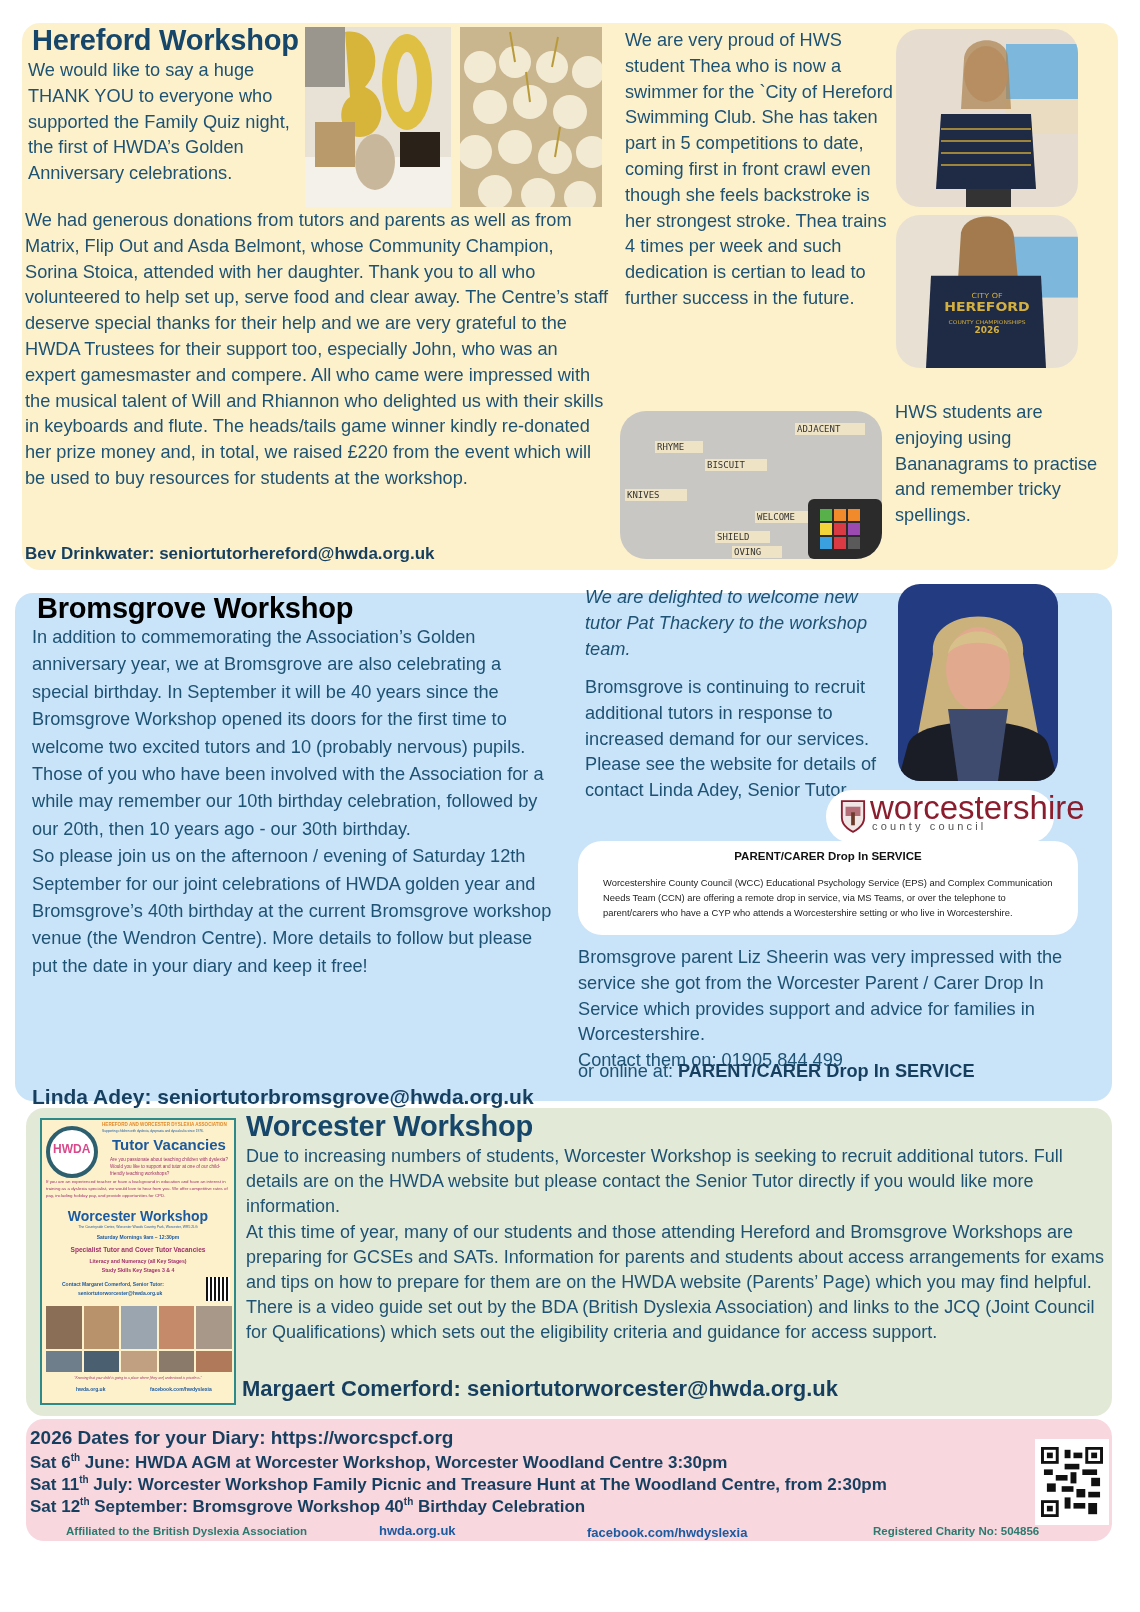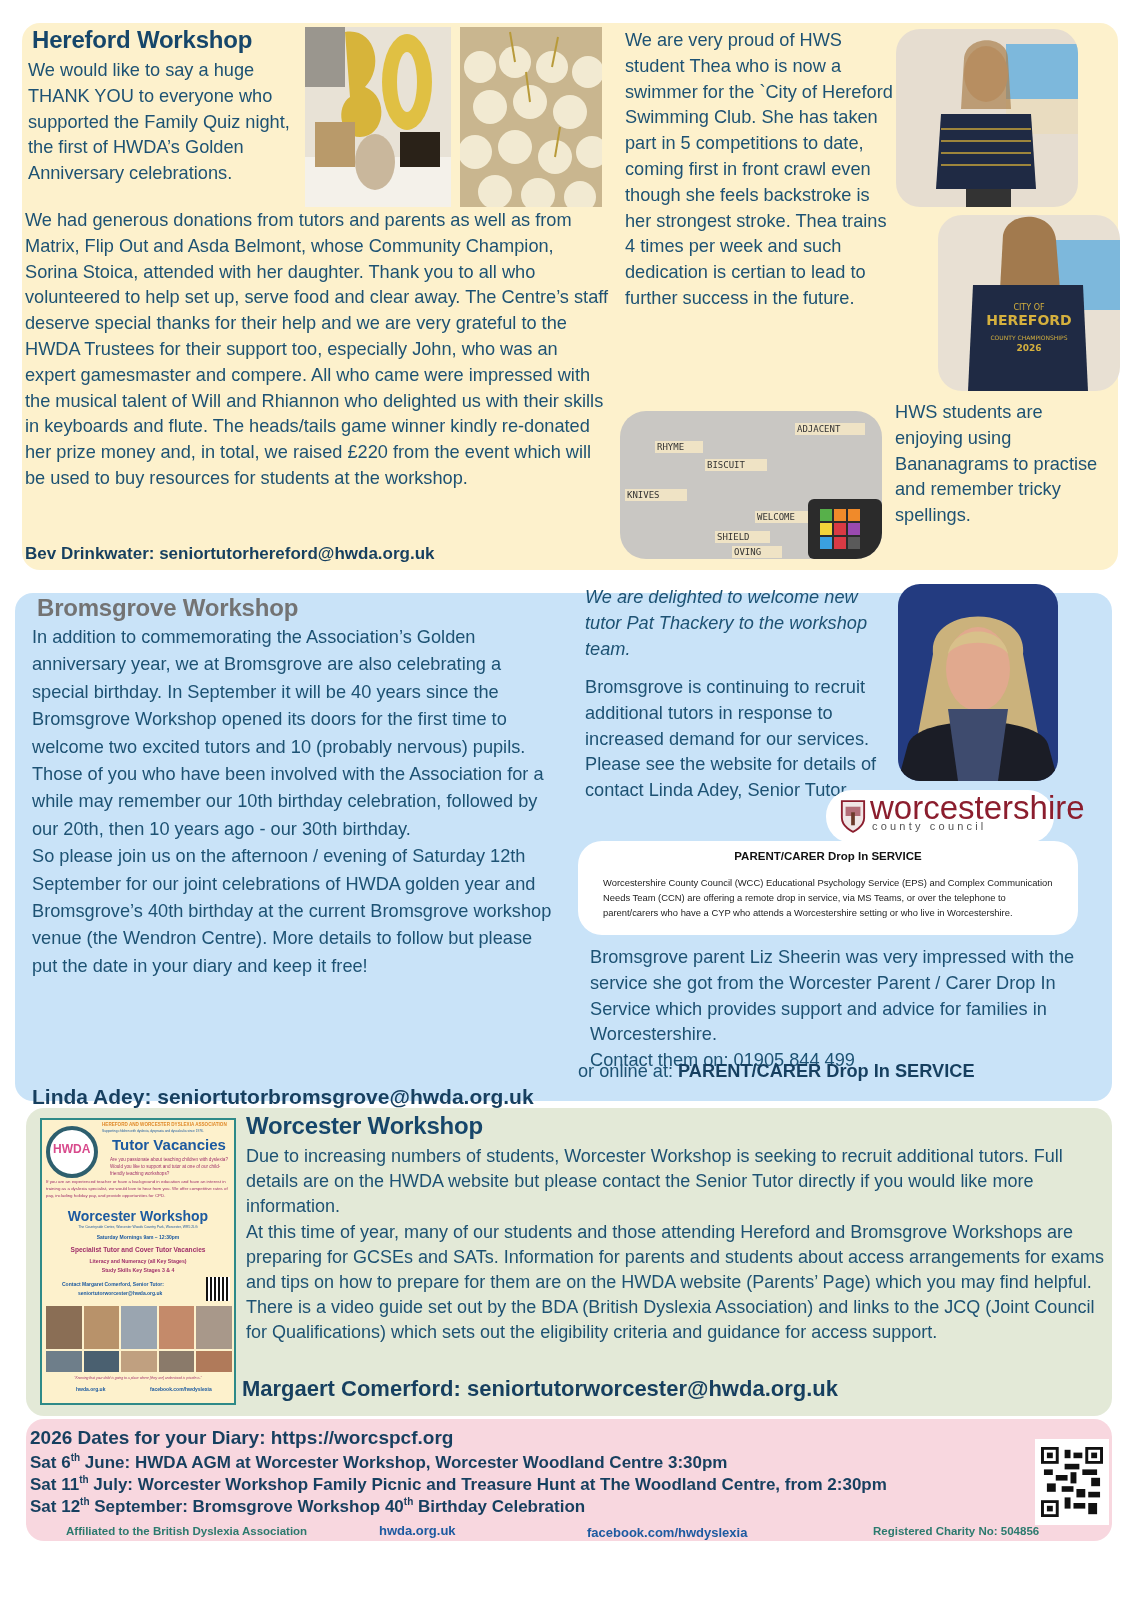--- a/index.html
+++ b/index.html
@@ -1,41 +1,41 @@
 <!DOCTYPE html>
 <html><head>
 <meta charset="utf-8">
 <style>
   * { box-sizing: border-box; margin: 0; padding: 0; }
   html, body { width: 1140px; height: 1612px; background: #ffffff; overflow: hidden; }
   body { position: relative; font-family: "Liberation Sans", "DejaVu Sans", sans-serif; color: #1d4e6e; }
   .panel { position: absolute; border-radius: 18px; }
   .txt { color: #1d5273; font-size: 18.2px; line-height: 25.8px; }
-  .h2 { font-weight: bold; color: #16466a; font-size: 24px; line-height: 30px; letter-spacing: -0.2px; }
+  .h2 { font-weight: bold; color: #16466a; font-size: 29px; line-height: 30px; letter-spacing: -0.2px; }
   .bold { font-weight: bold; color: #163f5f; }
   .photo { position: absolute; overflow: hidden; }
   .photo svg { display: block; width: 100%; height: 100%; }
 
   
   #hereford { left: 22px; top: 23px; width: 1096px; height: 547px; background: #fdf1cc; }
   #hereford-title { position: absolute; left: 10px; top: 2px; }
   #hereford-intro { position: absolute; left: 6px; top: 35px; width: 280px; }
   #hereford-body { position: absolute; left: 3px; top: 185px; width: 586px; }
   #hereford-contact { position: absolute; left: 3px; top: 521px; font-size: 17px; }
   #thea-text { position: absolute; left: 603px; top: 5px; width: 270px; }
   #bananagrams-text { position: absolute; left: 873px; top: 377px; width: 205px; }
 
   
   #bromsgrove { left: 15px; top: 593px; width: 1097px; height: 508px; background: #c9e3f8; }
-  #bromsgrove-title { position: absolute; left: 22px; top: 0px; color: #737373; }
+  #bromsgrove-title { position: absolute; left: 22px; top: 0px; color: #000000; }
   #bromsgrove-body { position: absolute; left: 17px; top: 31px; width: 520px; font-size: 18.2px; line-height: 27.4px; }
   #bromsgrove-contact { position: absolute; left: 17px; top: 470px; font-size: 21px; margin-top: 22px; }
   #welcome-text { position: absolute; left: 570px; top: -8px; width: 300px; font-style: italic; }
   #recruit-text { position: absolute; left: 570px; top: 82px; width: 300px; }
-  #liz-text { position: absolute; left: 563px; top: 352px; width: 530px; margin-left: 12px; }
+  #liz-text { position: absolute; left: 563px; top: 352px; width: 530px; }
   #online-line { position: absolute; left: 563px; top: 466px; }
   #wcc-logo { position: absolute; left: 811px; top: 197px; width: 228px; height: 53px; background: #fff; border-radius: 26px; }
   #dropin-box { position: absolute; left: 563px; top: 248px; width: 500px; height: 94px; background: #fff; border-radius: 24px; }
   #dropin-title { position: absolute; top: 9px; left: 0; width: 100%; text-align: center; font-weight: bold; font-size: 11.5px; color: #111; }
   #dropin-body { position: absolute; top: 34px; left: 25px; width: 460px; font-size: 9.4px; line-height: 15px; color: #222; }
 
   
   #worcester { left: 26px; top: 1108px; width: 1086px; height: 308px; background: #e3e9d7; }
   #worcester-title { position: absolute; left: 220px; top: 3px; }
   #worcester-body { position: absolute; left: 220px; top: 36px; width: 860px; font-size: 18px; line-height: 25.2px; }
@@ -114,21 +114,21 @@
       <path d="M45 85 L135 85 L140 160 L40 160 Z" fill="#1f2a44"></path>
       <g stroke="#c9a53a" stroke-width="1.5">
         <line x1="45" y1="100" x2="135" y2="100"></line>
           <line x1="45" y1="112" x2="135" y2="112"></line>
           <line x1="45" y1="124" x2="135" y2="124"></line>
           <line x1="45" y1="136" x2="135" y2="136"></line>
       </g>
       <rect x="70" y="160" width="45" height="18" fill="#333"></rect>
     </svg>
   </div>
-  <div class="photo" style="left:874px;top:192px;width:182px;height:176px;border-radius:24px;margin-left:42px;">
+  <div class="photo" style="left:874px;top:192px;width:182px;height:153px;border-radius:24px;">
     <svg viewBox="0 0 182 176" preserveAspectRatio="none">
       <rect width="182" height="176" fill="#e8e0d3"></rect>
       <rect x="110" y="25" width="72" height="70" fill="#7db8dc"></rect>
       <path d="M65 20 C70 -5 115 -5 118 25 L122 75 L62 75 Z" fill="#a27a4e"></path>
       <path d="M35 70 L145 70 L150 176 L30 176 Z" fill="#1f2a44"></path>
       <text x="91" y="95" font-size="8" fill="#d4b03e" text-anchor="middle" font-family="DejaVu Sans, sans-serif">CITY OF</text>
       <text x="91" y="110" font-size="14" fill="#d4b03e" text-anchor="middle" font-weight="bold" font-family="DejaVu Sans, sans-serif">HEREFORD</text>
       <text x="91" y="125" font-size="6" fill="#d4b03e" text-anchor="middle" font-family="DejaVu Sans, sans-serif">COUNTY CHAMPIONSHIPS</text>
       <text x="91" y="136" font-size="9" fill="#d4b03e" text-anchor="middle" font-weight="bold" font-family="DejaVu Sans, sans-serif">2026</text>
     </svg>

